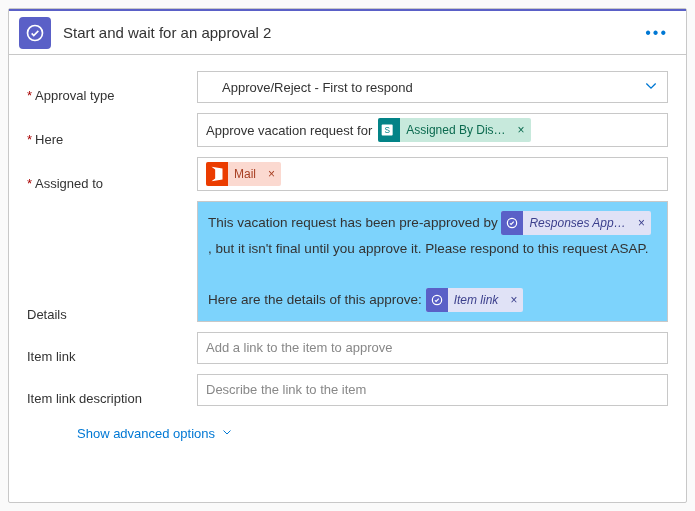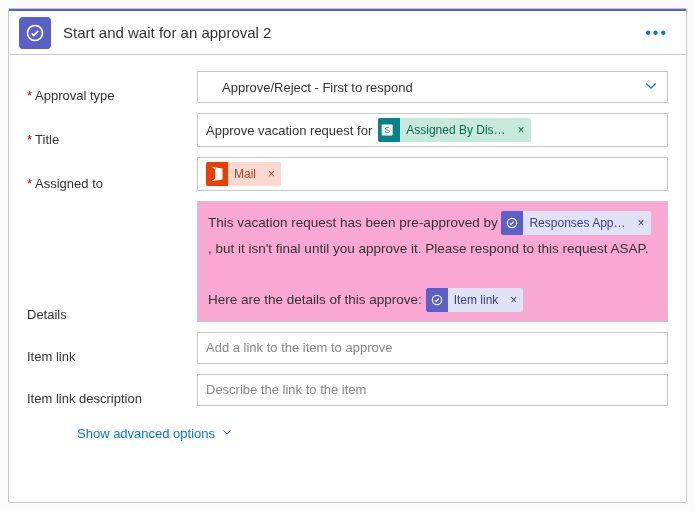--- a/index.html
+++ b/index.html
@@ -123,27 +123,27 @@
   }
   .tk-sp { background: #c7e9dc; color: #0b6a4f; }
   .tk-sp .tk-icon { background: #038387; color:#fff; }
   .tk-o365 { background: #fbd9d0; color: #a84024; }
   .tk-o365 .tk-icon { background: #eb3c00; color:#fff; }
   .tk-apv { background: #e0e2f6; color: #3b3f8c; }
   .tk-apv .tk-icon { background: #5a60c7; color:#fff; }
   .tk-apv .tk-icon svg { width:14px; height:14px; }
   .details-box {
     border: 1px solid #c8c8c8;
-    background: #f9a8d4;
+    background: #7dd3fc;
     padding: 8px 10px;
     font-size: 13.5px;
     color: #333;
     line-height: 1.9;
   }
-  .details-box .inline-token { vertical-align: middle; }
+  .details-box .inline-token { vertical-align: middle; font-style: italic; }
   .adv-link {
     color: #0078d4;
     font-size: 13px;
     padding: 10px 2px 0 2px;
     display: flex;
     align-items: center;
     gap: 6px;
     cursor: pointer;
     width: max-content;
     margin-left: 48px;
@@ -179,21 +179,21 @@
             <svg viewBox="0 0 24 24" fill="none" stroke="#0078d4" stroke-width="2">
                 <polyline points="5 9 12 16 19 9"></polyline>
               </svg>
           </span>
         </div>
       </div>
     </div>
 
     <div class="row">
       <div class="label-col">
-        <span class="req">*</span><span>Title</span>
+        <span class="req">*</span><span>Here</span>
       </div>
       <div class="field-col">
         <div class="control">
           <span>Approve vacation request for</span>
           <span class="token tk-sp">
             <span class="tk-icon">
               <svg viewBox="0 0 24 24" fill="#fff">
                   <rect x="4" y="6" width="12" height="12" rx="1"></rect>
                   <text x="10" y="15" font-size="9" text-anchor="middle" fill="#038387">S</text>
                 </svg>

